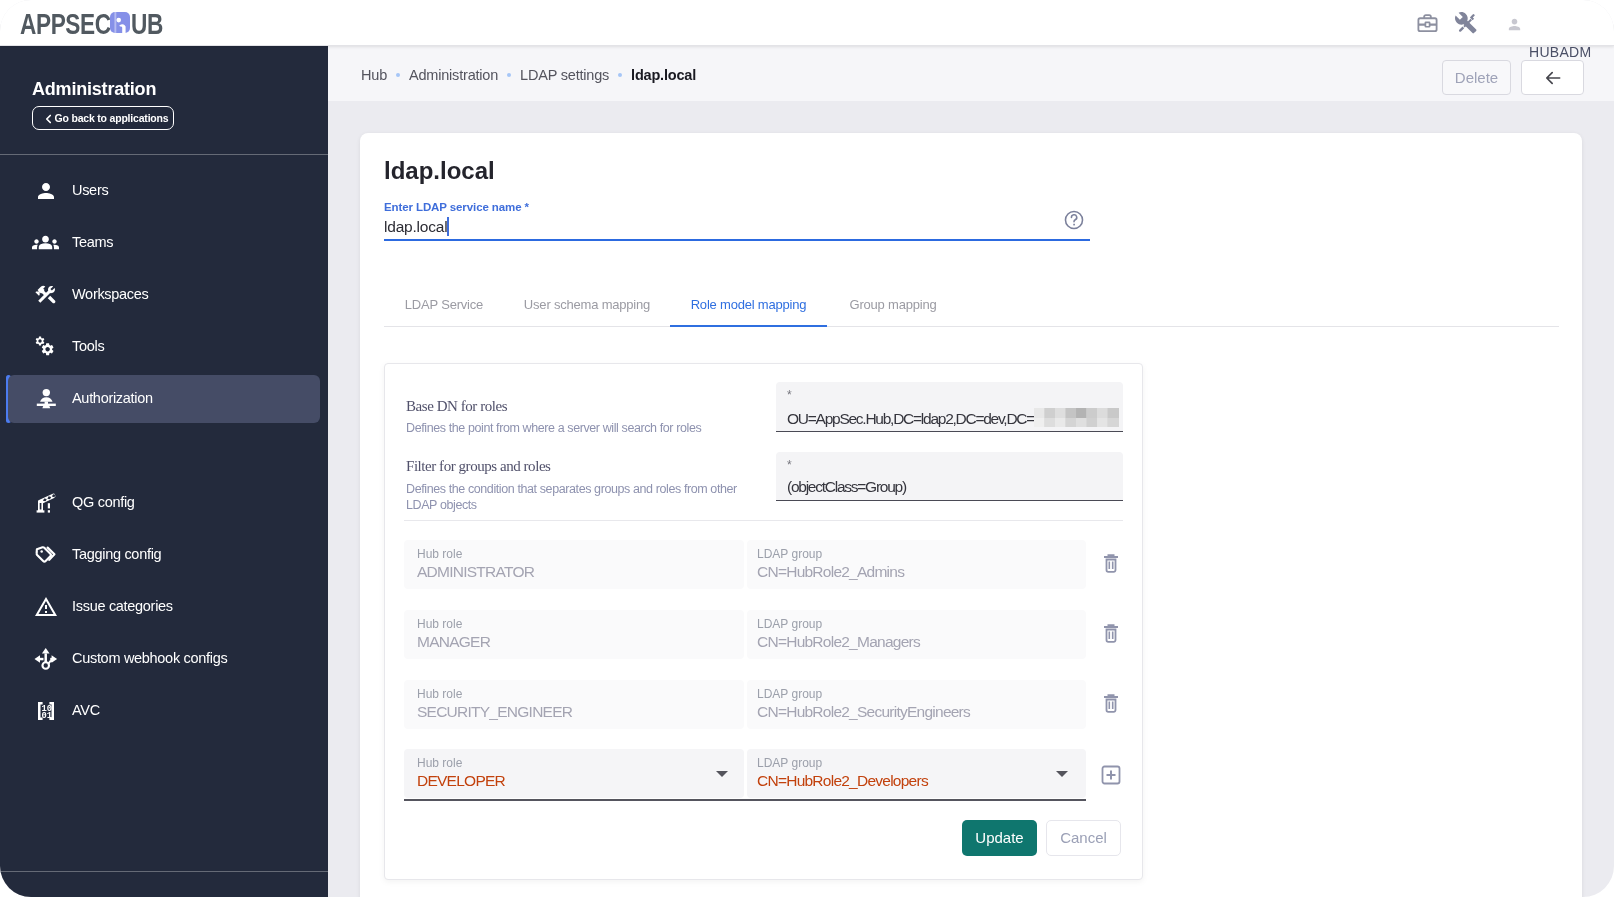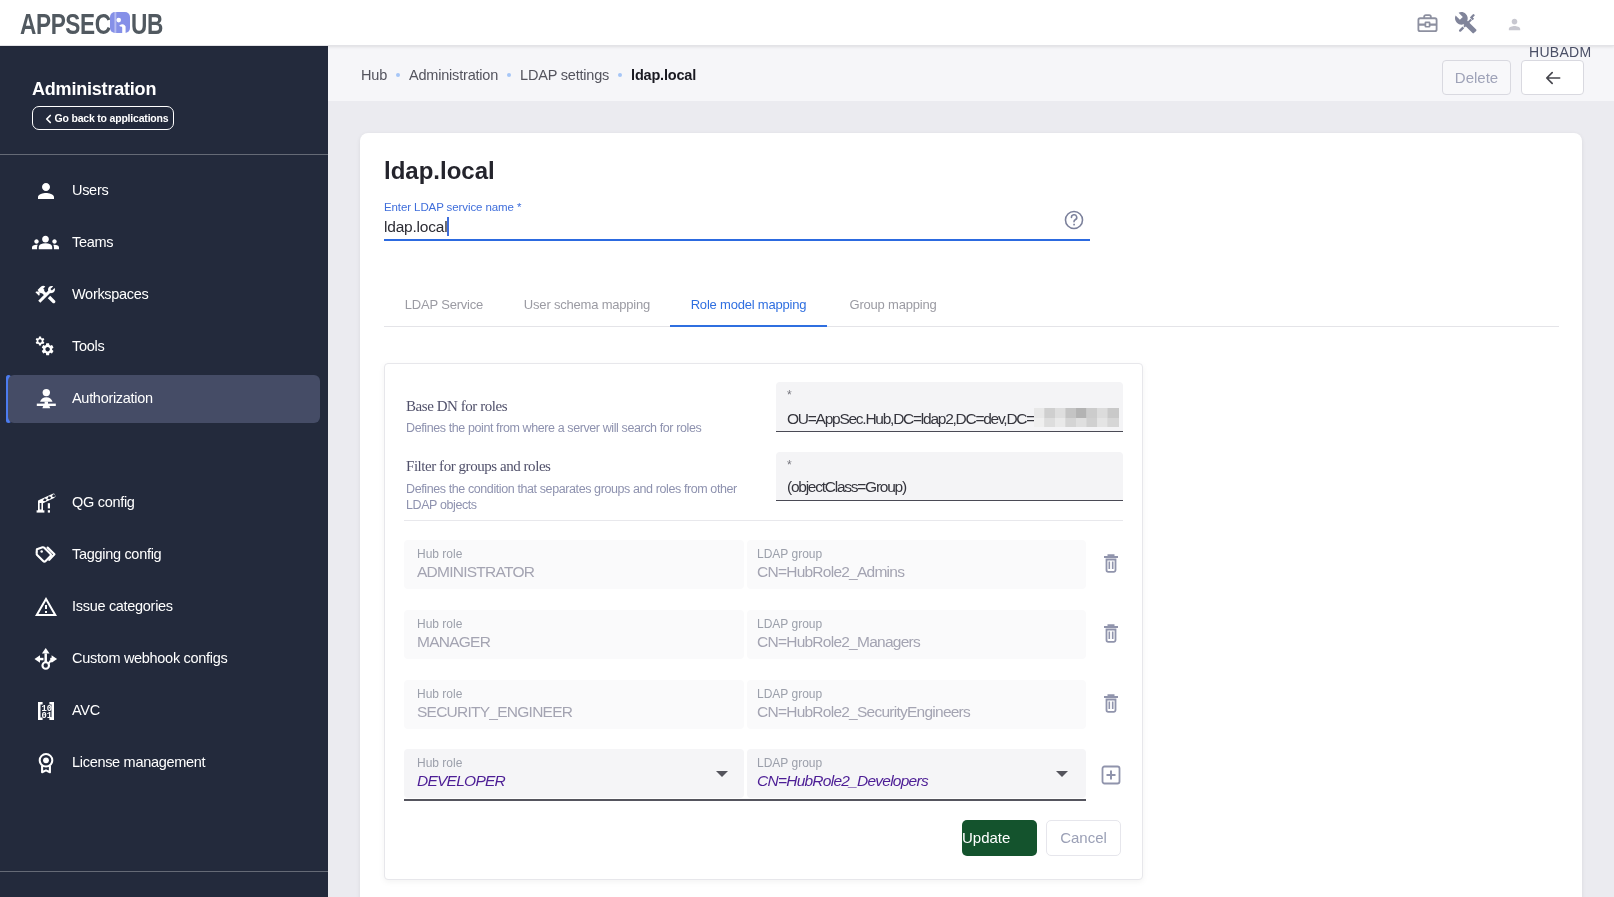--- a/index.html
+++ b/index.html
@@ -1,18 +1,18 @@
 <!DOCTYPE html>
 <html><head>
 <meta charset="utf-8">
 <style>
   * { margin:0; padding:0; box-sizing:border-box; }
   html,body { width:1614px; height:897px; overflow:hidden; }
   body { font-family:"Liberation Sans", sans-serif; }
-  #app { position:relative; width:1614px; height:897px; background:#ebebf0; overflow:hidden; }
+  #app { position:relative; width:1614px; height:897px; background:#ebebf0; overflow:hidden;border-radius:31px; }
   .abs { position:absolute; }
   svg { display:block; }
   
   #header { position:absolute; left:0; top:0; width:1614px; height:46px; background:#fff; border-bottom:1px solid #e3e3e7; box-shadow:0 1px 3px rgba(0,0,0,0.10); z-index:30; }
   #logo-a { position:absolute; left:20px; top:8px; font-size:29px; font-weight:bold; color:#515960; letter-spacing:-0.5px; transform:scaleX(0.78); transform-origin:0 0; }
   #logo-sq { position:absolute; left:110px; top:11.5px; width:20px; height:21px; background:#8590e8; border-radius:5px 5px 5px 5px; }
   #logo-b { position:absolute; left:130.5px; top:8px; font-size:29px; font-weight:bold; color:#515960; letter-spacing:-0.5px; transform:scaleX(0.78); transform-origin:0 0; }
   #hubadm { position:absolute; left:1529px; top:16px; font-size:14px; color:#4a4f66; letter-spacing:0.3px;margin-top:28px; }
   
   #sidebar { position:absolute; left:0; top:46px; width:328px; height:851px; background:#232a3c; z-index:20; }
@@ -28,21 +28,21 @@
   
   #bcbar { position:absolute; left:328px; top:46px; width:1286px; height:55px; background:#f6f6f9; }
   .crumb { font-size:14.5px; letter-spacing:-0.2px; color:#54545e; }
   .crumb.b { font-weight:bold; color:#1a1a22; }
   .cdot { width:4px; height:4px; border-radius:50%; background:#a6c6f7; }
   #btn-delete { position:absolute; left:1442px; top:60px; width:69px; height:35px; border:1px solid #d9d9e0; border-radius:4px; background:#f8f8fa; color:#9fa3b8; font-size:15px; text-align:center; line-height:33px; }
   #btn-back { position:absolute; left:1521px; top:60px; width:63px; height:35px; border:1px solid #d9d9e0; border-radius:4px; background:#fff; }
   
   #card { position:absolute; left:360px; top:133px; width:1222px; height:790px; background:#fff; border-radius:8px; box-shadow:0 1px 4px rgba(0,0,0,0.08); }
   #h1 { position:absolute; left:384px; top:157px; font-size:24px; font-weight:bold; color:#24242c; }
-  #name-label { position:absolute; left:384px; top:201px; font-size:11.5px; letter-spacing:-0.1px; color:#3f6edb; }
+  #name-label { position:absolute; left:384px; top:201px; font-size:11.5px; letter-spacing:-0.1px; color:#3f6edb;font-weight:bold; }
   #name-value { position:absolute; left:384px; top:218px; font-size:15.5px; letter-spacing:-0.2px; color:#2c2c34; }
   #caret-line { position:absolute; left:447px; top:217px; width:2px; height:19px; background:#3f6edb; }
   #underline { position:absolute; left:384px; top:239px; width:706px; height:2px; background:#2c6ae0; }
   
   .tab { position:absolute; top:297px; font-size:13px; letter-spacing:-0.2px; color:#9b9ba3; text-align:center; }
   #tabline { position:absolute; left:384px; top:326px; width:1175px; height:1px; background:#e4e4e8; }
   #tabind { position:absolute; left:670px; top:324.5px; width:157px; height:2.5px; background:#2f6fe0; }
   
   #icard { position:absolute; left:384px; top:363px; width:759px; height:517px; background:#fff; border:1px solid #e7e7eb; border-radius:4px; box-shadow:0 2px 6px rgba(0,0,0,0.05); }
   .ftitle { position:absolute; left:406px; font-size:15px; letter-spacing:-0.45px; color:#51516b;font-family:Liberation Serif, serif; }
@@ -50,25 +50,25 @@
   .finput { position:absolute; left:776px; width:347px; background:#f4f4f6; border-radius:4px 4px 0 0; border-bottom:1px solid #4a4a55; }
   .finput .star { position:absolute; left:11px; top:6px; font-size:12px; color:#76767e; }
   .finput .val { position:absolute; left:11px; top:26px; font-size:15.5px; letter-spacing:-1.25px; color:#35353d; white-space:nowrap; }
   #isep { position:absolute; left:404px; top:520px; width:719px; height:1px; background:#e8e8ec; }
   
   .rrow { position:absolute; height:49px; border-radius:4px; background:#fafafb; }
   .rrow .lab { position:absolute; left:13px; top:7px; font-size:12px; color:#9ca0ab; }
   .rrow .val { position:absolute; left:13px; top:23px; font-size:15.5px; letter-spacing:-0.75px; color:#a4a4b2; white-space:nowrap; }
   .rrow.r .lab, .rrow.r .val { left:10px; }
   .rrow.act { background:#f5f5f7; }
-  .rrow.act .val { color:#4c1d95;font-style:italic; }
+  .rrow.act .val { color:#c2410c; }
   .dcaret { position:absolute; width:0; height:0; border-left:6px solid transparent; border-right:6px solid transparent; border-top:6px solid #54545c; }
   #row4line { position:absolute; left:404px; top:799px; width:682px; height:1.5px; background:#55555e; }
   .icbtn { position:absolute; left:1099px; width:24px; height:24px; }
-  #btn-update { position:absolute; left:962px; top:820px; width:75px; height:36px; border-radius:5px; background:#14532d; color:#fff; font-size:15px; text-align:left; line-height:36px; }
+  #btn-update { position:absolute; left:962px; top:820px; width:75px; height:36px; border-radius:5px; background:#0f766e; color:#fff; font-size:15px; text-align:center; line-height:36px; }
   #btn-cancel { position:absolute; left:1046px; top:820px; width:75px; height:36px; border-radius:5px; background:#fff; border:1px solid #e6e6ec; color:#9ba0b6; font-size:15px; text-align:center; line-height:34px; }
 </style>
 </head>
 <body>
 <div id="app">
 
 <div id="header">
   <div id="logo-a">APPSEC</div>
   <div id="logo-sq">
     <svg width="20" height="21" viewBox="0 0 20 21">
@@ -185,28 +185,20 @@
     <div class="tx">Custom webhook configs</div>
   </div>
   <div class="mi" style="top:641px">
     <svg class="ic" viewBox="0 0 24 24" fill="#fff">
       <path d="M4.0 3.0 h4.6 v2.4 H6.5 v13.2 h2.1 v2.4 H4.0 z"></path>
       <path d="M20.0 3.0 h-4.6 v2.4 h2.1 v13.2 h-2.1 v2.4 h4.6 z"></path>
       <text x="7.6" y="11.6" font-family="Liberation Mono, monospace" font-size="8.8" font-weight="bold" fill="#fff">10</text>
       <text x="7.6" y="19.4" font-family="Liberation Mono, monospace" font-size="8.8" font-weight="bold" fill="#fff">01</text>
     </svg>
     <div class="tx">AVC</div>
-  </div>
-  <div class="mi" style="top:693px">
-    <svg class="ic" viewBox="0 0 24 24" fill="none">
-      <circle cx="12" cy="9.3" r="6.3" stroke="#fff" stroke-width="2"></circle>
-      <circle cx="12" cy="9.3" r="2.9" fill="#fff"></circle>
-      <path d="M8.1 14.9 v6.3 l3.9-1.8 3.9 1.8 v-6.3" stroke="#fff" stroke-width="2.1" stroke-linejoin="round"></path>
-    </svg>
-    <div class="tx">License management</div>
   </div>
   <div class="sb-sep" style="top:825px"></div>
 </div>
 
 <div id="bcbar"></div>
 <div class="abs" style="left:361px;top:67px;display:flex;align-items:center;gap:9px;">
   <span class="crumb">Hub</span>
       <span class="cdot"></span>
   <span class="crumb">Administration</span>
       <span class="cdot"></span>

